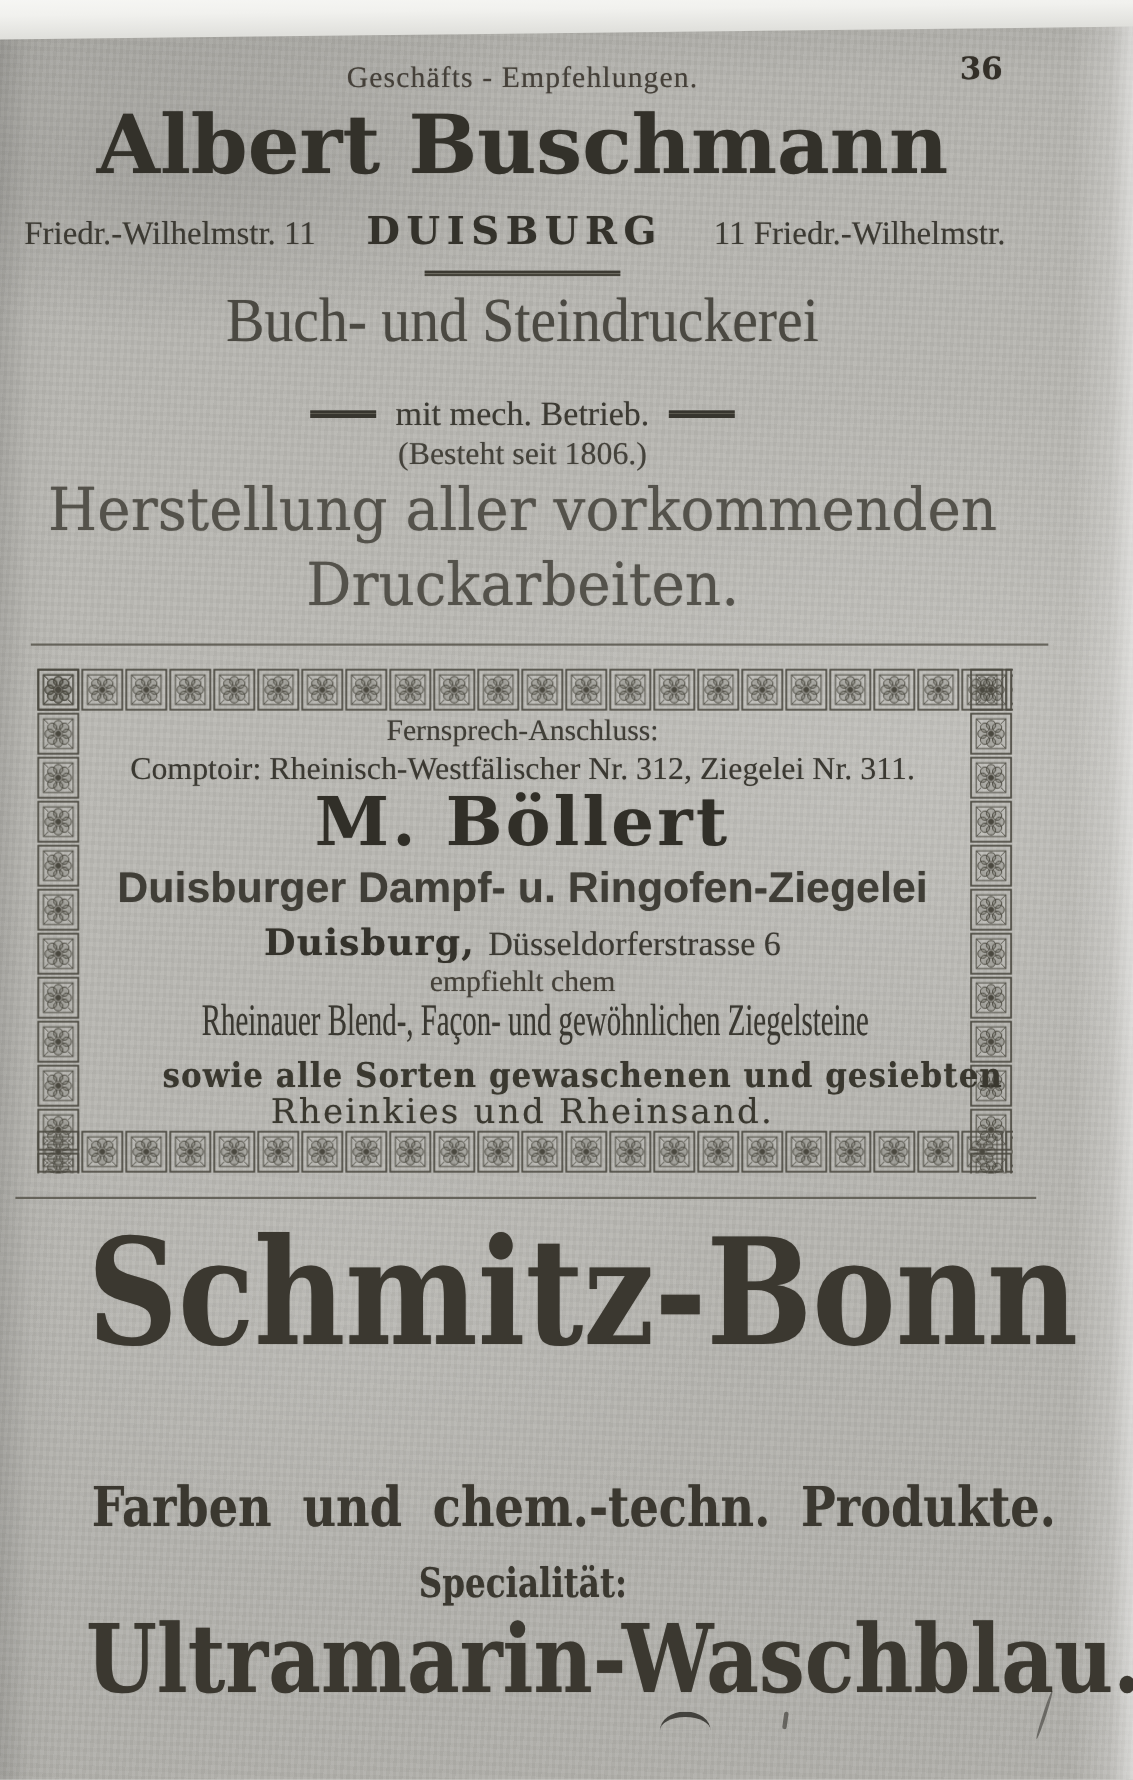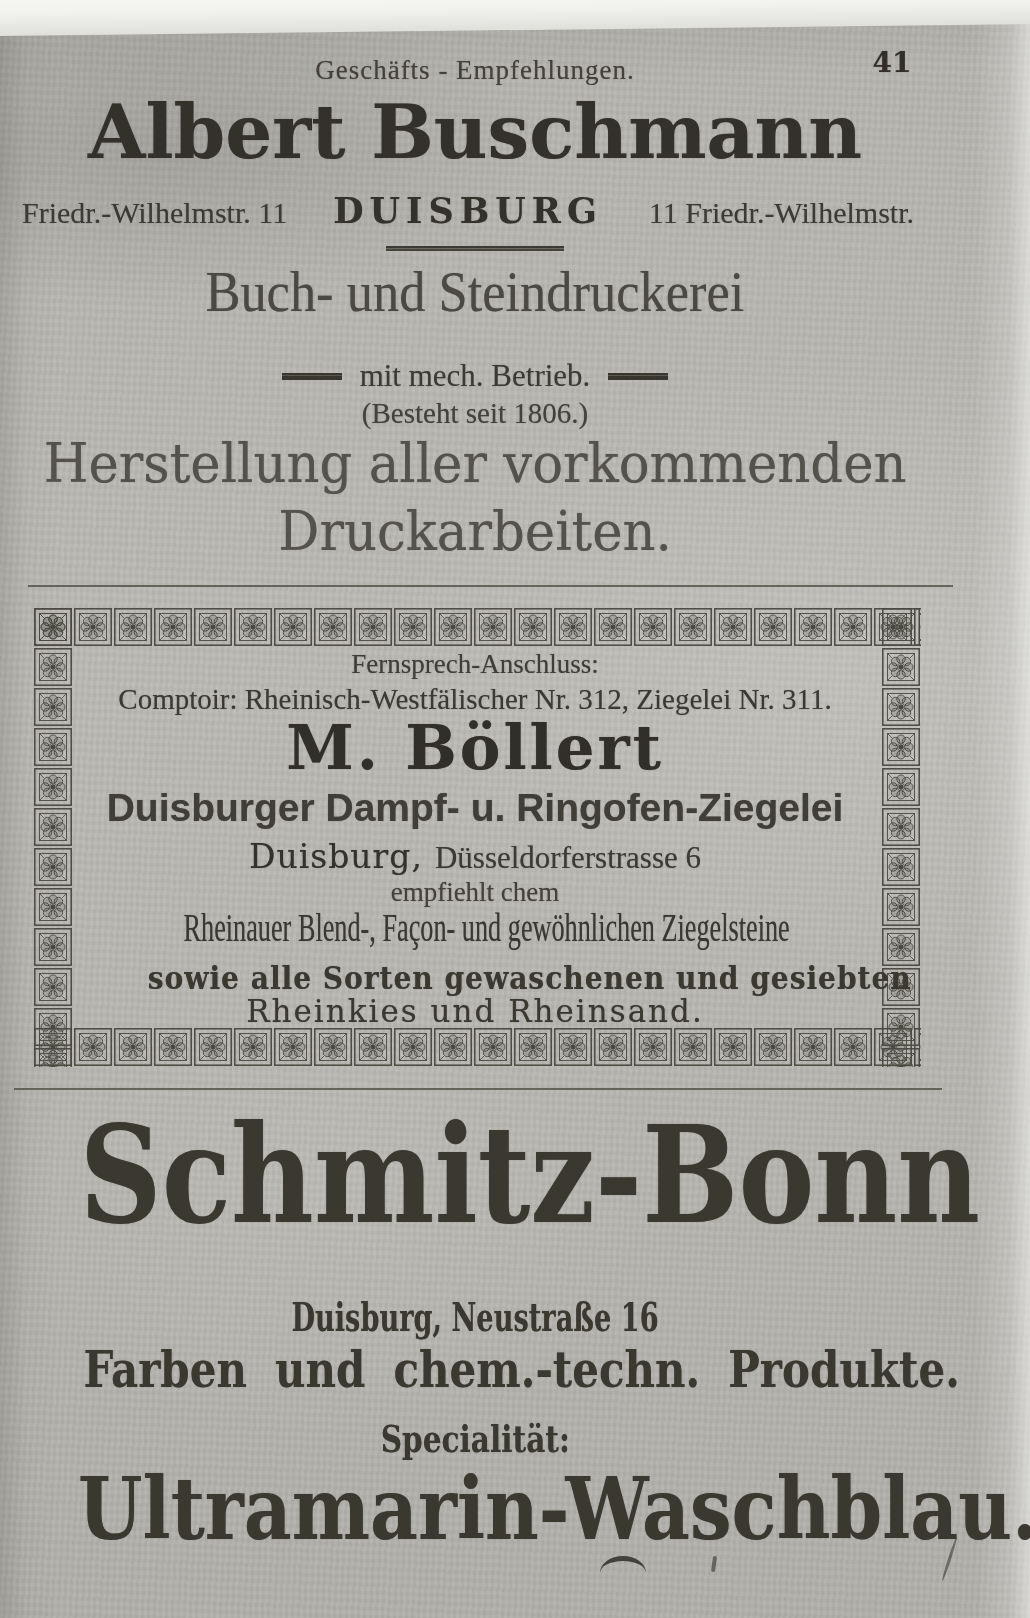--- a/index.html
+++ b/index.html
@@ -62,21 +62,21 @@
   .f-top{left:33px;top:607px;}
   .f-bottom{left:33px;top:1027px;}
   .f-left{left:33px;top:607px;}
   .f-right{left:881px;top:607px;}
 
   .t-phone1{top:650px;font-size:27px;color:#403e37;}
   .t-phone2{top:684px;font-size:29px;color:#3b3932;}
   .t-name2{top:716px;font-family:"DejaVu Serif",serif;font-weight:700;font-size:61px;letter-spacing:3px;color:#312f28;}
   .t-biz2{top:788px;font-family:"Liberation Sans",sans-serif;font-weight:700;font-size:39px;color:#403e37;}
   .t-addr2{top:840px;}
-  .t-city2{font-family:"DejaVu Serif",serif;font-weight:400;font-size:33px;letter-spacing:1px;color:#34322b;}
+  .t-city2{font-family:"DejaVu Serif",serif;font-weight:700;font-size:33px;letter-spacing:1px;color:#34322b;}
   .t-street{font-size:31px;margin-left:12px;color:#3c3a33;}
   .t-recommends{top:878px;font-size:27px;color:#454139;}
   .t-products{top:906px;font-size:41px;color:#3a3831;margin-left:12px;}
   .t-sorten1{top:962px;font-family:"DejaVu Serif",serif;font-weight:700;font-size:31px;letter-spacing:1px;color:#3a382f;text-align:right;}
   .t-sorten2{top:995px;font-family:"DejaVu Serif",serif;font-weight:400;font-size:31px;letter-spacing:2px;color:#3a382f;}
 
   .fraktur{font-family:"DejaVu Serif",serif;font-weight:700;color:#3b3830;}
   .t-name3{top:1098px;font-size:134px;line-height:1.15;}
   .t-addr3{top:1296px;font-size:40px;}
   .t-biz3{top:1344px;font-size:50px;word-spacing:16px;}
@@ -89,21 +89,21 @@
   .s2{left:948px;top:1536px;width:3px;height:46px;background:rgba(40,38,33,.5);transform:rotate(18deg);}
   .s3{left:712px;top:1556px;width:4px;height:16px;background:rgba(40,38,33,.55);transform:rotate(8deg);border-radius:2px;}
 </style>
 </head>
 <body>
 
 <div class="scan">
   <div class="paper">
 
     <div class="txt t-header">Geschäfts - Empfehlungen.</div>
-    <div class="t-pagenum">41</div>
+    <div class="t-pagenum">36</div>
 
     <div class="txt t-name1">Albert Buschmann</div>
     <div class="t-addr">
       <span>Friedr.-Wilhelmstr. 11</span>
       <span class="t-city">DUISBURG</span>
       <span>11 Friedr.-Wilhelmstr.</span>
     </div>
     <div class="rule-short"></div>
     <div class="txt t-biz1">
       <span class="cx" style="transform:scaleX(0.92)">Buch- und Steindruckerei</span>
@@ -174,23 +174,20 @@
     <div class="txt t-sorten1">
       <span class="cx" style="transform:scaleX(0.91)">sowie alle Sorten gewaschenen und gesiebten</span>
     </div>
     <div class="txt t-sorten2">Rheinkies und Rheinsand.</div>
 
     <div class="rule-thin2"></div>
 
     <div class="txt fraktur t-name3">
       <span class="cx" style="transform:scaleX(0.85)">Schmitz-Bonn</span>
     </div>
-    <div class="txt fraktur t-addr3">
-      <span class="cx" style="transform:scaleX(0.68)">Duisburg, Neustraße 16</span>
-    </div>
     <div class="txt fraktur t-biz3">
       <span class="cx" style="transform:scaleX(0.84)">Farben und chem.-techn. Produkte.</span>
     </div>
     <div class="txt fraktur t-spec">
       <span class="cx" style="transform:scaleX(0.80)">Specialität:</span>
     </div>
     <div class="txt fraktur t-ultra">
       <span class="cx" style="transform:scaleX(0.86)">Ultramarin-Waschblau.</span>
     </div>
 

